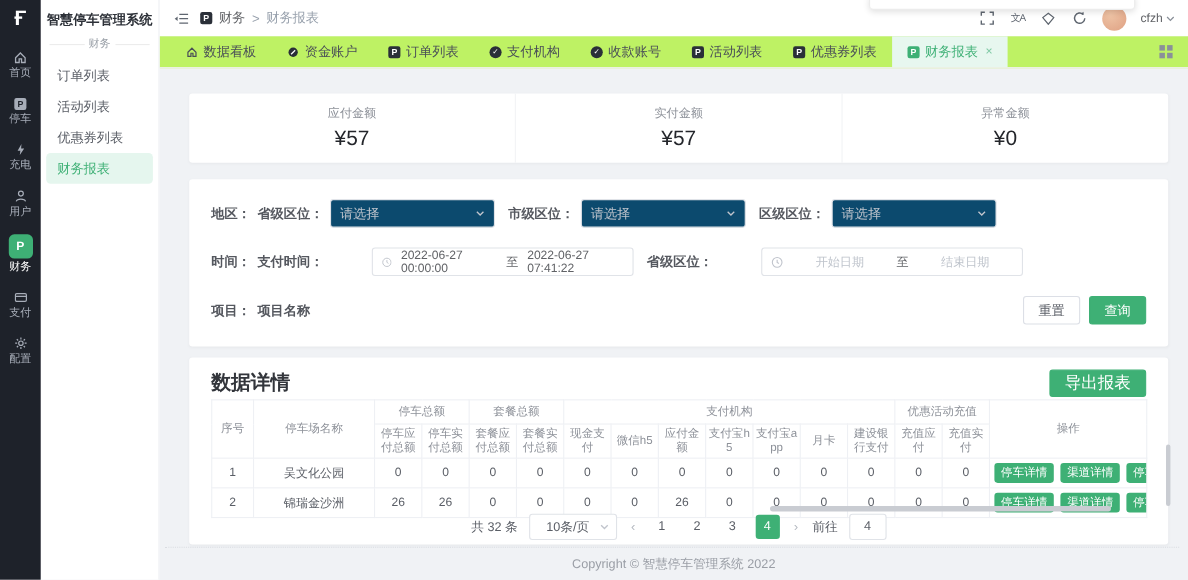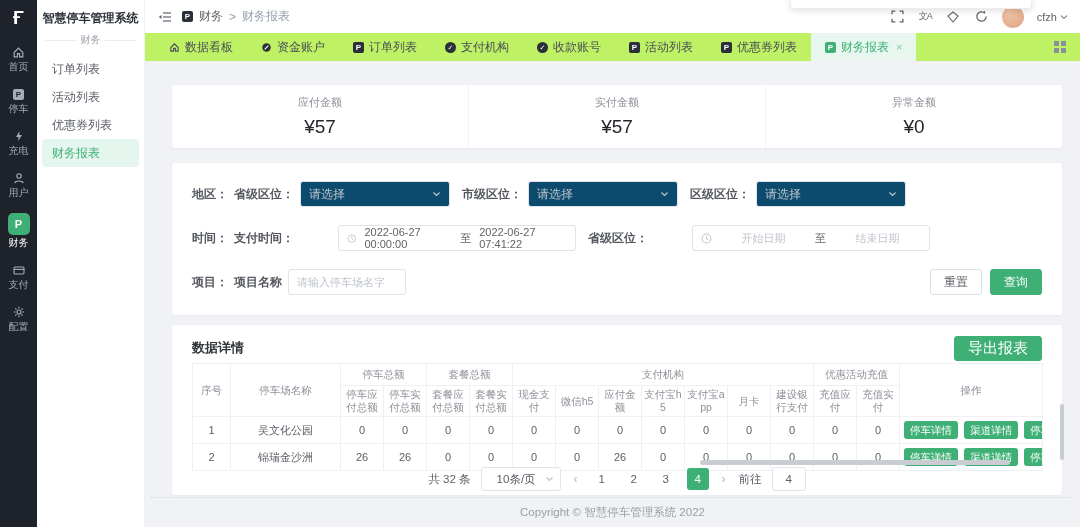--- a/index.html
+++ b/index.html
@@ -76,21 +76,21 @@
   .txtinput { width:118px; height:26px; border:1px solid #e0e3e8; border-radius:3px; padding:0 8px;
     font-size:11px; color:#606266; font-family:inherit; }
   .txtinput::placeholder { color:#bfc4cc; }
   .fbtns { margin-left:auto; display:flex; gap:8px; }
   .btn { height:26px; padding:0 13px; border-radius:3px; font-size:12px; cursor:pointer; border:1px solid #dcdfe6;
     background:#fff; color:#5a5e66; font-family:inherit; }
   .btn.green { background:var(--accent); border-color:var(--accent); color:#fff; }
 
   #datacard { top:325px; height:170px; padding:8px 20px 0 20px; }
   .dhead { display:flex; align-items:center; height:30px; }
-  .dtitle { font-size:13px; color:#32353b; font-weight:bold; }
+  .dtitle { font-size:18px; color:#32353b; font-weight:bold; }
   .dhead .btn { margin-left:auto; height:25px; font-size:15px; }
 
   table { border-collapse:collapse; table-layout:fixed; width:850px; }
   th,td { border:1px solid #eef0f4; text-align:center; overflow:hidden; }
   th { font-size:10.5px; color:#8d9199; font-weight:normal; padding:2px 2px; word-break:break-all; line-height:1.25; }
   tr.grp th { height:22px; }
   tr.sub th { height:30px; }
   td { font-size:11px; color:#5a5e66; height:27px; padding:0 2px; white-space:nowrap; }
   td.acts { text-align:left; padding-left:4px; }
   .abtn { display:inline-block; background:var(--accent); color:#fff; font-size:10.5px; line-height:18px;
@@ -371,21 +371,20 @@
         </svg>
       <span class="ph" style="flex:1;text-align:center;">开始日期</span>
       <span class="zhi">至</span>
       <span class="ph" style="flex:1;text-align:center;">结束日期</span>
     </span>
   </div>
 
   <div class="frow">
     <span class="flabel">项目：</span>
     <span class="fsub" style="margin-left:0;">项目名称</span>
-    <input class="txtinput" placeholder="请输入停车场名字" style="">
     <span class="fbtns">
       <button class="btn">重置</button>
       <button class="btn green">查询</button>
     </span>
   </div>
 </section>
 
 <section class="card" id="datacard">
   <div class="dhead">
     <span class="dtitle">数据详情</span>

